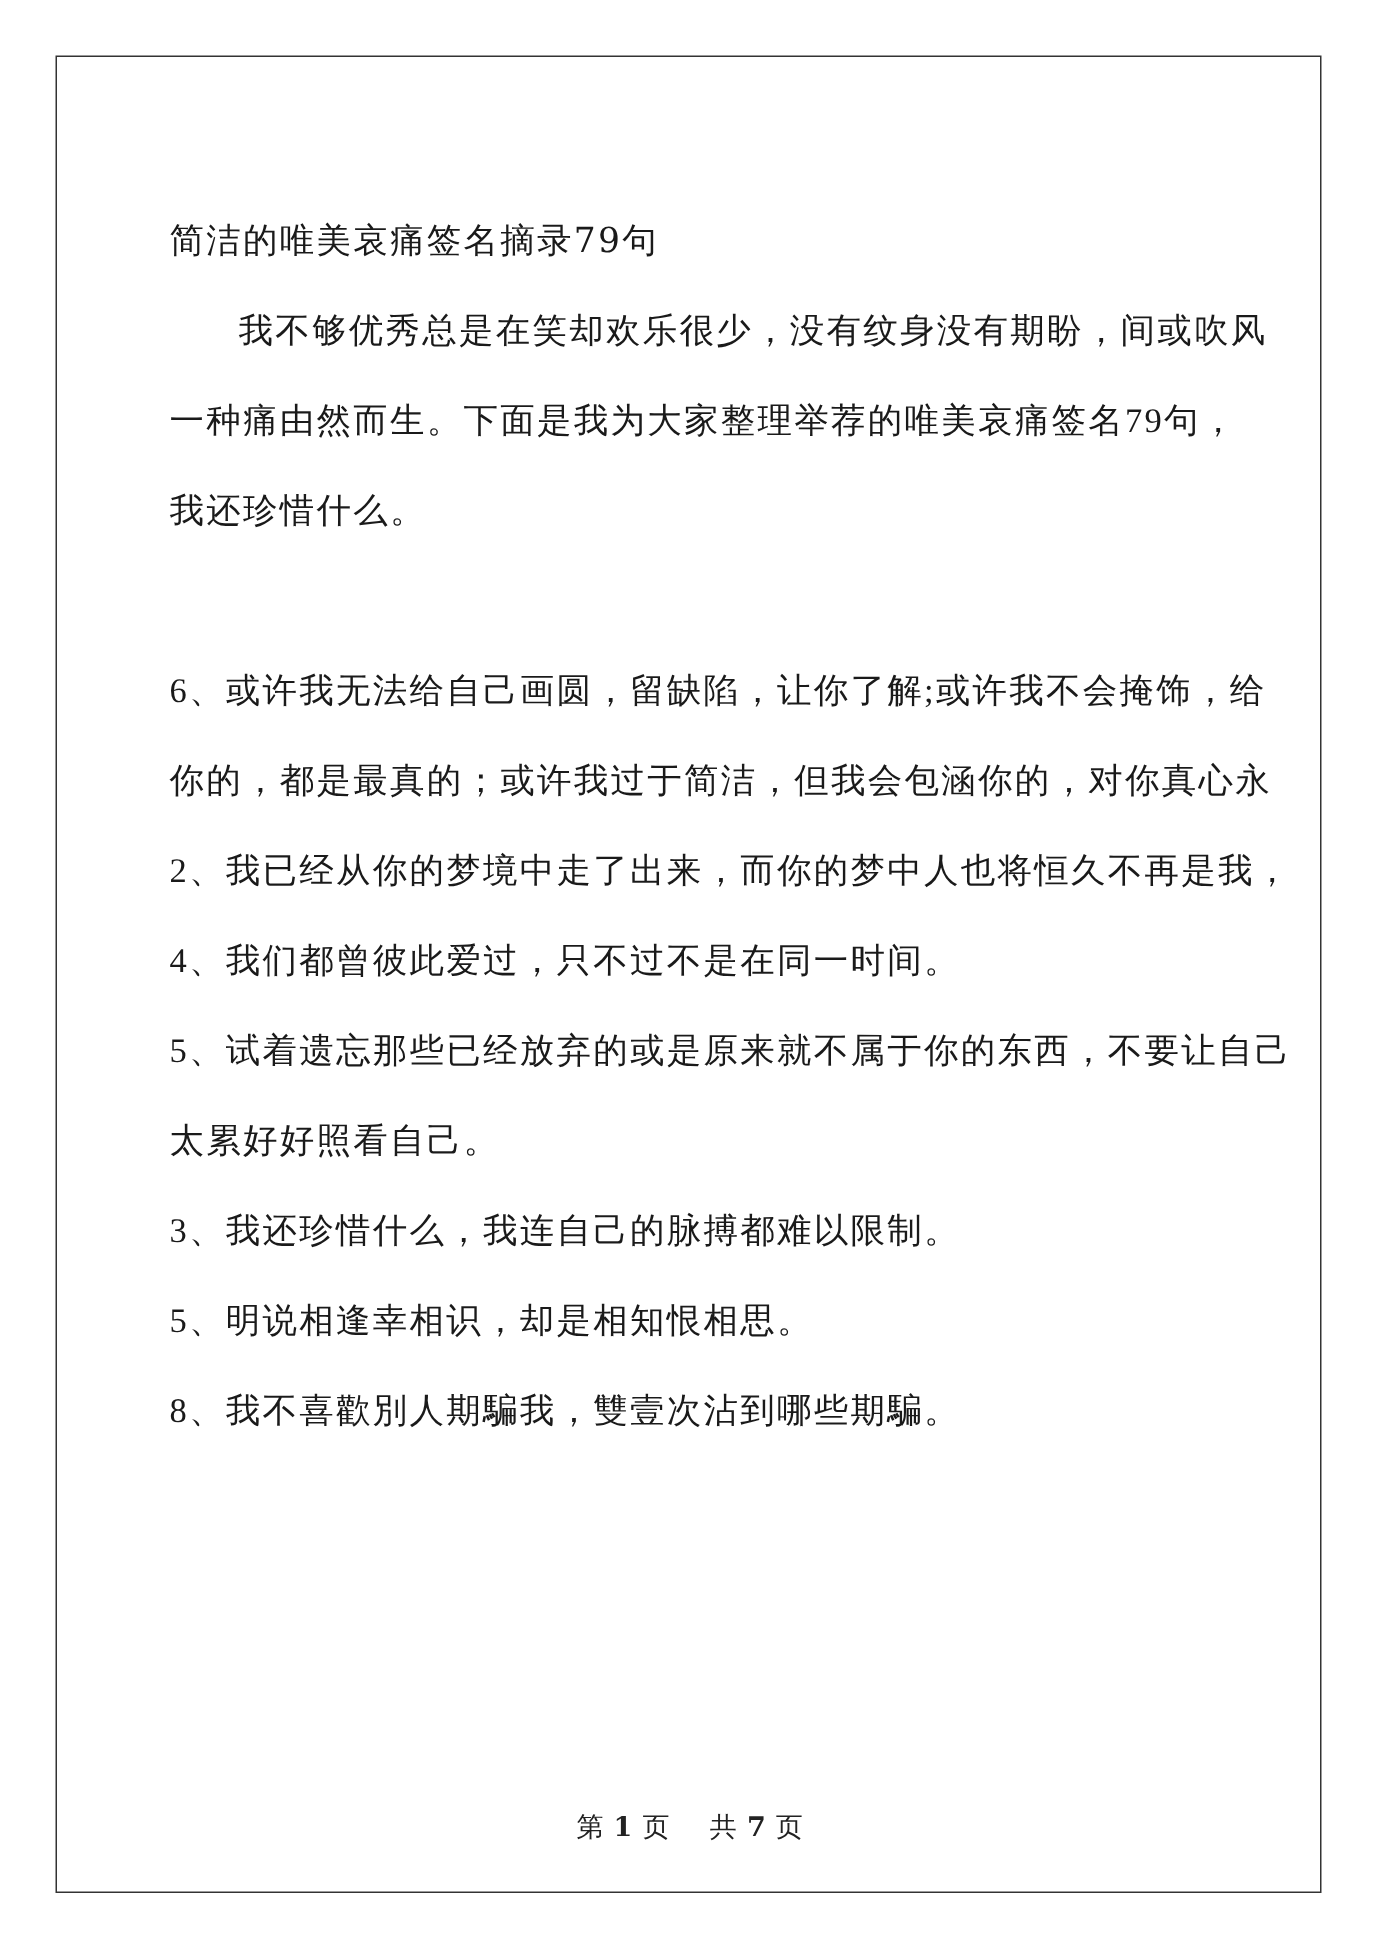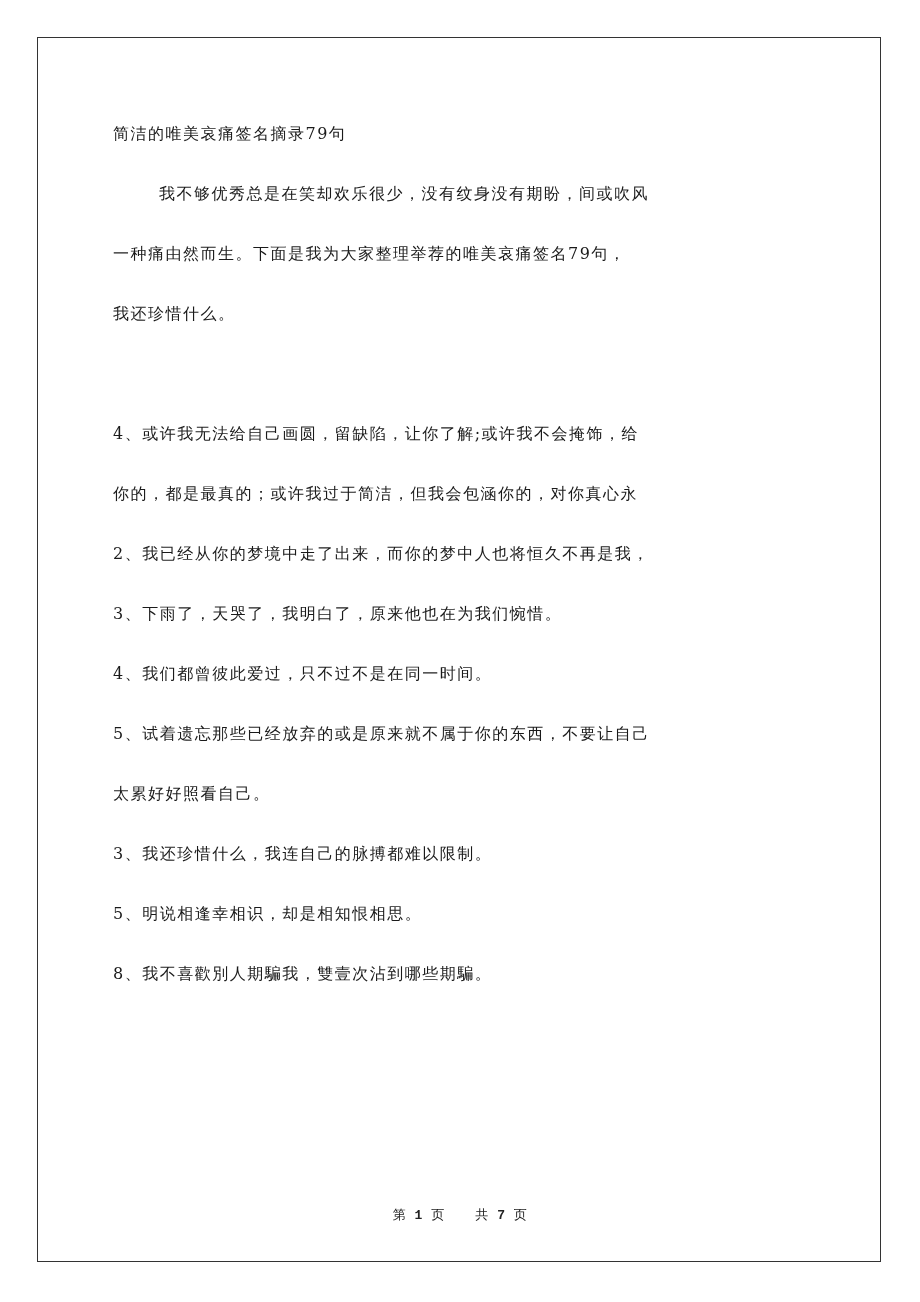--- a/index.html
+++ b/index.html
@@ -20,50 +20,50 @@
       left: 37px;
       top: 37px;
       width: 844px;
       height: 1225px;
       border: 1.5px solid #333333;
       box-sizing: border-box;
     }
     .content {
       position: absolute;
       left: 113px;
-      top: 116px;
+      top: 143px;
       width: 700px;
-      font-size: 16px;
+      font-size: 23px;
       letter-spacing: 1.5px;
     }
     .line {
       height: 60px;
       line-height: 36px;
       white-space: nowrap;
+      font-family: Liberation Serif, serif;
     }
     .title {
       height: 60px;
       line-height: 36px;
     }
     .intro-first {
       text-indent: 46px;
     }
     .gap {
       height: 60px;
     }
     .footer {
       position: absolute;
       left: 0;
       width: 920px;
       top: 1206px;
       text-align: center;
-      font-size: 13px;
+      font-size: 18px;
       color: #222;
       letter-spacing: 0.5px;
-      font-family: Liberation Mono, monospace;
     }
     .footer .num { font-weight: bold; }
     .footer .sep { display: inline-block; width: 14px; }
   </style>
 </head>
 <body>
 
 <div class="page-frame"></div>
 
 <div class="content">
@@ -71,31 +71,28 @@
 
   <div>
     <div class="line intro-first">我不够优秀总是在笑却欢乐很少，没有纹身没有期盼，间或吹风</div>
     <div class="line">一种痛由然而生。下面是我为大家整理举荐的唯美哀痛签名79句，</div>
     <div class="line">我还珍惜什么。</div>
   </div>
 
   <div class="gap"></div>
 
   <div>
-    <div class="line">4、或许我无法给自己画圆，留缺陷，让你了解;或许我不会掩饰，给</div>
+    <div class="line">6、或许我无法给自己画圆，留缺陷，让你了解;或许我不会掩饰，给</div>
     <div class="line">你的，都是最真的；或许我过于简洁，但我会包涵你的，对你真心永</div>
   </div>
 
   <div>
     <div class="line">2、我已经从你的梦境中走了出来，而你的梦中人也将恒久不再是我，</div>
   </div>
 
-  <div>
-    <div class="line">3、下雨了，天哭了，我明白了，原来他也在为我们惋惜。</div>
-  </div>
 
   <div>
     <div class="line">4、我们都曾彼此爱过，只不过不是在同一时间。</div>
   </div>
 
   <div>
     <div class="line">5、试着遗忘那些已经放弃的或是原来就不属于你的东西，不要让自己</div>
     <div class="line">太累好好照看自己。</div>
   </div>
 

